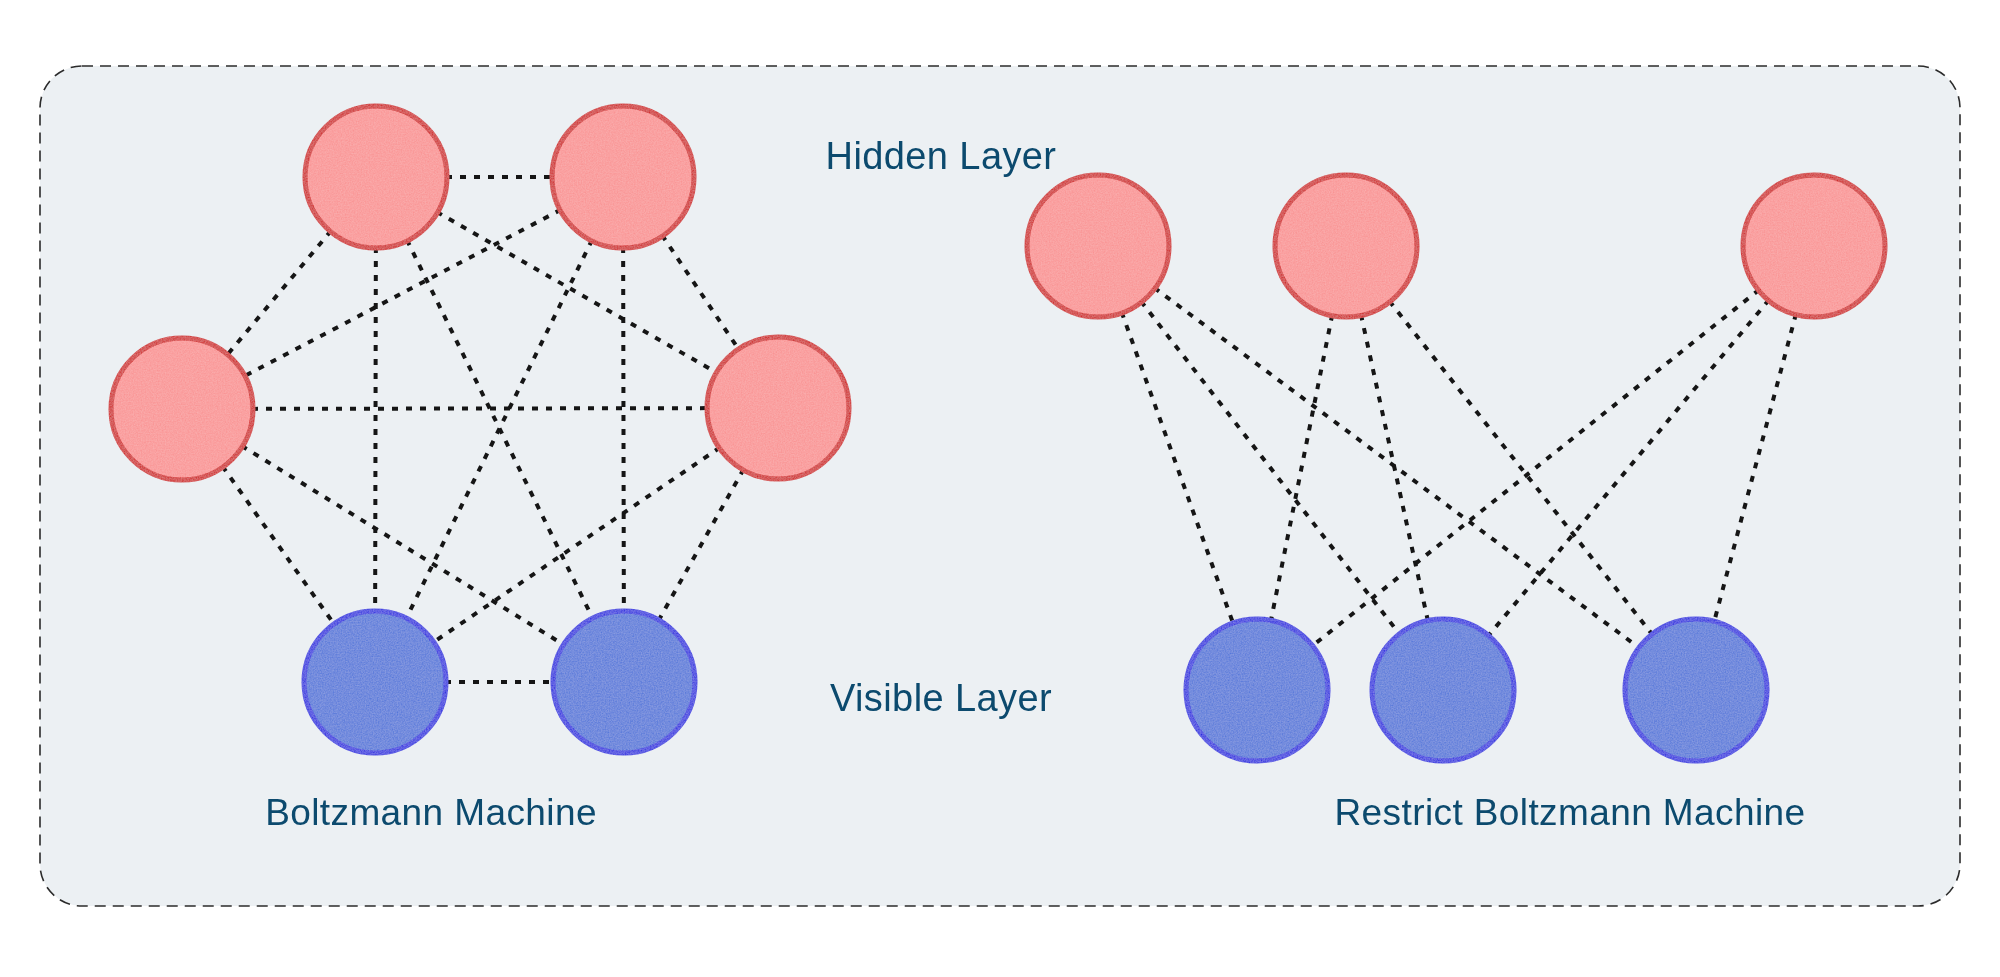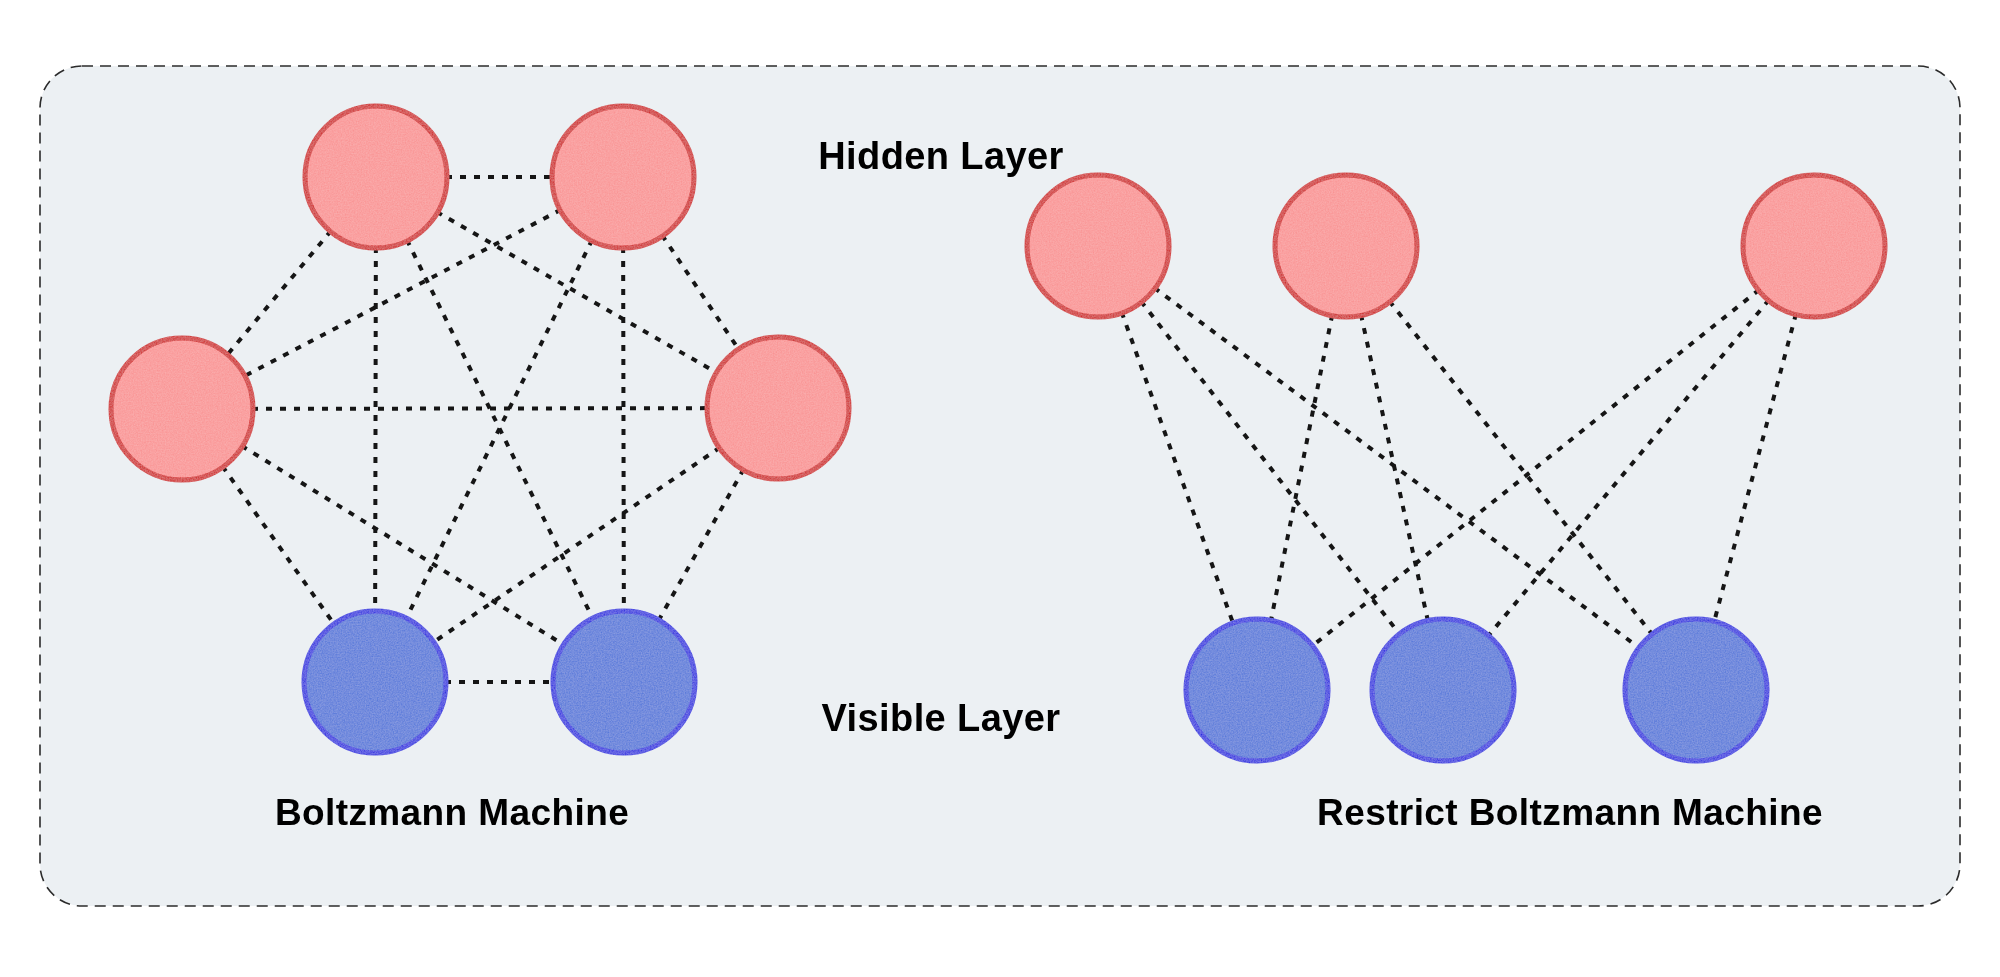--- a/index.html
+++ b/index.html
@@ -8,22 +8,22 @@
     width: 2000px;
     height: 977px;
     background: #ffffff;
     font-family: "Liberation Sans", sans-serif;
     overflow: hidden;
   }
   .stage svg { position: absolute; left: 0; top: 0; }
   .label {
     position: absolute;
     transform: translate(-50%, -50%);
-    font-weight: 700;
-    color: #000000;
+    font-weight: 400;
+    color: #0c4a6e;
     white-space: nowrap;
     letter-spacing: 0.4px;
   }
   .layer-label  { font-size: 38px; }
   .caption      { font-size: 37px; }
 </style>
 </head>
 <body>
 
 <div class="stage">
@@ -75,19 +75,19 @@
       <circle cx="1098" cy="246" r="71" fill="#F99090" stroke="#D01111" stroke-width="5" filter="url(#grain)"></circle>
       <circle cx="1346" cy="246" r="71" fill="#F99090" stroke="#D01111" stroke-width="5" filter="url(#grain)"></circle>
       <circle cx="1814" cy="246" r="71" fill="#F99090" stroke="#D01111" stroke-width="5" filter="url(#grain)"></circle>
       <circle cx="1257" cy="690" r="71" fill="#4D73D9" stroke="#1B1BE0" stroke-width="5" filter="url(#grain)"></circle>
       <circle cx="1443" cy="690" r="71" fill="#4D73D9" stroke="#1B1BE0" stroke-width="5" filter="url(#grain)"></circle>
       <circle cx="1696" cy="690" r="71" fill="#4D73D9" stroke="#1B1BE0" stroke-width="5" filter="url(#grain)"></circle>
     </svg>
 
   <div class="label layer-label" style="left: 941px; top: 156px;">Hidden Layer</div>
 
-  <div class="label layer-label" style="left: 941px; top: 698px; margin-top: 20px;">Visible Layer</div>
+  <div class="label layer-label" style="left: 941px; top: 698px;">Visible Layer</div>
 
-  <div class="label caption" style="left: 452px; top: 813px;">Boltzmann Machine</div>
+  <div class="label caption" style="left: 431px; top: 813px;">Boltzmann Machine</div>
 
   <div class="label caption" style="left: 1570px; top: 813px;">Restrict Boltzmann Machine</div>
 
 </div>
 
 </body></html>

